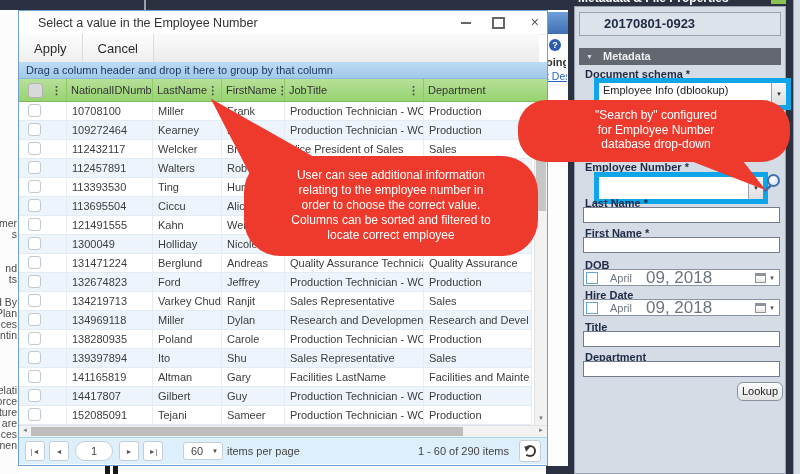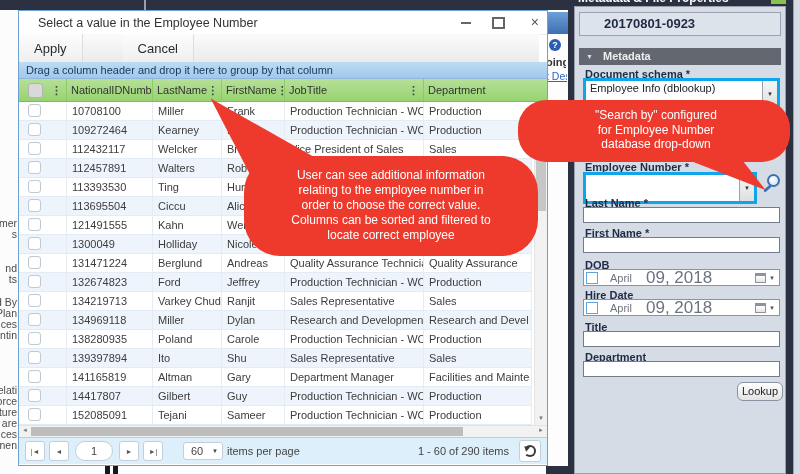--- a/index.html
+++ b/index.html
@@ -27,21 +27,21 @@
 
   
   #dialog{left:18px;top:10px;width:528px;height:454px;background:#fff;border:1px solid #6fa0d4;z-index:10;}
   #dialog .abs{position:absolute;}
   .titlebar{left:0;top:0;right:0;height:23px;background:#fff;border-bottom:1px solid #ececec;}
   .title{left:19px;top:5px;font-size:12.5px;color:#333;white-space:nowrap;}
   .win-min{right:76px;top:11px;width:10px;height:2px;background:#666;}
   .win-max{right:42px;top:6px;width:9px;height:8px;border:2px solid #666;}
   .win-close{right:8px;top:3px;font-size:14px;color:#555;}
   .toolbar{left:0;top:23px;right:8px;height:28px;background:linear-gradient(#fbfbfb,#ebebeb);
-           border-bottom:1px solid #d6d6d6;display:flex;gap:40px;}
+           border-bottom:1px solid #d6d6d6;display:flex;}
   .tbtn{height:100%;padding:0 15px;font-size:13px;color:#2b2b2b;display:flex;align-items:center;
         border-right:1px solid #dcdcdc;background:linear-gradient(#fdfdfd,#efefef);}
   .groupbar{left:0;top:51px;right:0;height:17px;background:linear-gradient(#bedbf4,#a2c8ea);
             font-size:11px;color:#1c3a61;line-height:17px;padding-left:7px;border-bottom:1px solid #8fb6de;box-sizing:border-box;}
   .gridhead{left:0;top:68px;right:0;height:23px;background:linear-gradient(#b6e098,#97d371);
             display:flex;border-bottom:1px solid #7dbd55;box-sizing:border-box;}
   .hcell{display:flex;align-items:center;font-size:11px;color:#333;border-right:1px solid #8ecb67;
          padding:0 4px;box-sizing:border-box;overflow:hidden;white-space:nowrap;}
   .w0{width:48px;}.w1{width:86px;}.w2{width:69px;}.w3{width:63px;}.w4{width:139px;}
   .w5{flex:1;border-right:none;}
@@ -79,21 +79,21 @@
   #panelheadclip span{position:absolute;top:-9px;left:4px;font-weight:bold;font-size:12px;color:#fff;white-space:nowrap;}
   #panel{left:574px;top:6px;width:212px;height:468px;background:#d5dce6;border:1px solid #99a1af;box-sizing:border-box;z-index:20;}
   #panel .abs{position:absolute;padding-left:24px;}
   .docbox{left:4px;top:5px;width:202px;height:24px;background:#dde3eb;border:1px solid #9aa2b0;
           font-weight:bold;font-size:13px;color:#1f2a44;line-height:22px;padding-left:8px;box-sizing:border-box;}
   .mbar{left:4px;top:41px;width:202px;height:17px;background:#63676f;color:#eee;font-size:11px;
         line-height:17px;padding-left:20px;box-sizing:border-box;font-weight:bold;}
   .mbar .tri{position:absolute;left:7px;top:0;font-size:7px;color:#ddd;}
   .flabel{position:absolute;left:10px;font-size:11px;font-weight:bold;color:#1f2a44;white-space:nowrap;}
   .finput{position:absolute;left:8px;width:197px;height:16px;background:#fff;border:1px solid #737b8c;box-sizing:border-box;}
-  .fselect{position:absolute;left:8px;width:197px;height:32px;background:#fff;border:3px solid #0ea5e9;box-sizing:border-box;}
+  .fselect{position:absolute;left:19px;width:197px;height:32px;background:#fff;border:5px solid #0ea5e9;box-sizing:border-box;}
   .fselect .val{font-size:11px;color:#222;line-height:15px;padding-left:4px;white-space:nowrap;overflow:hidden;}
   .ddbox{position:absolute;right:0;top:0;bottom:0;width:14px;background:linear-gradient(#f6f6f6,#dfdfdf);
          border-left:1px solid #9aa2b0;display:flex;align-items:center;justify-content:center;font-size:6px;color:#333;}
   .dimselect{position:absolute;left:8px;width:197px;height:15px;background:#cdd3db;border:1px solid #b6bdc7;box-sizing:border-box;}
   .dimselect .chev{position:absolute;right:5px;top:0;font-size:9px;color:#b9c0cb;line-height:13px;}
   .daterow{position:absolute;left:8px;width:197px;height:17px;background:#fff;border:1px solid #8a93a3;
            box-sizing:border-box;display:flex;align-items:center;}
   .dcb{width:12px;height:12px;border:1px solid #62a4dc;margin-left:2px;background:#fff;box-sizing:border-box;flex:none;}
   .dmonth{font-size:11px;color:#6d7480;margin-left:12px;}
   .dday{font-size:17px;color:#6d7480;margin-left:14px;}
@@ -364,21 +364,21 @@
         <div class="cell w5">Sales</div>
       </div>
 
       <div class="grid-row">
         <div class="cell c0 w0">
           <span class="rcb"></span>
         </div>
         <div class="cell w1">141165819</div>
         <div class="cell w2">Altman</div>
         <div class="cell w3">Gary</div>
-        <div class="cell w4">Department Manager</div>
+        <div class="cell w4">Facilities LastName</div>
         <div class="cell w5">Facilities and Mainte</div>
       </div>
 
       <div class="grid-row">
         <div class="cell c0 w0">
           <span class="rcb"></span>
         </div>
         <div class="cell w1">14417807</div>
         <div class="cell w2">Gilbert</div>
         <div class="cell w3">Guy</div>

